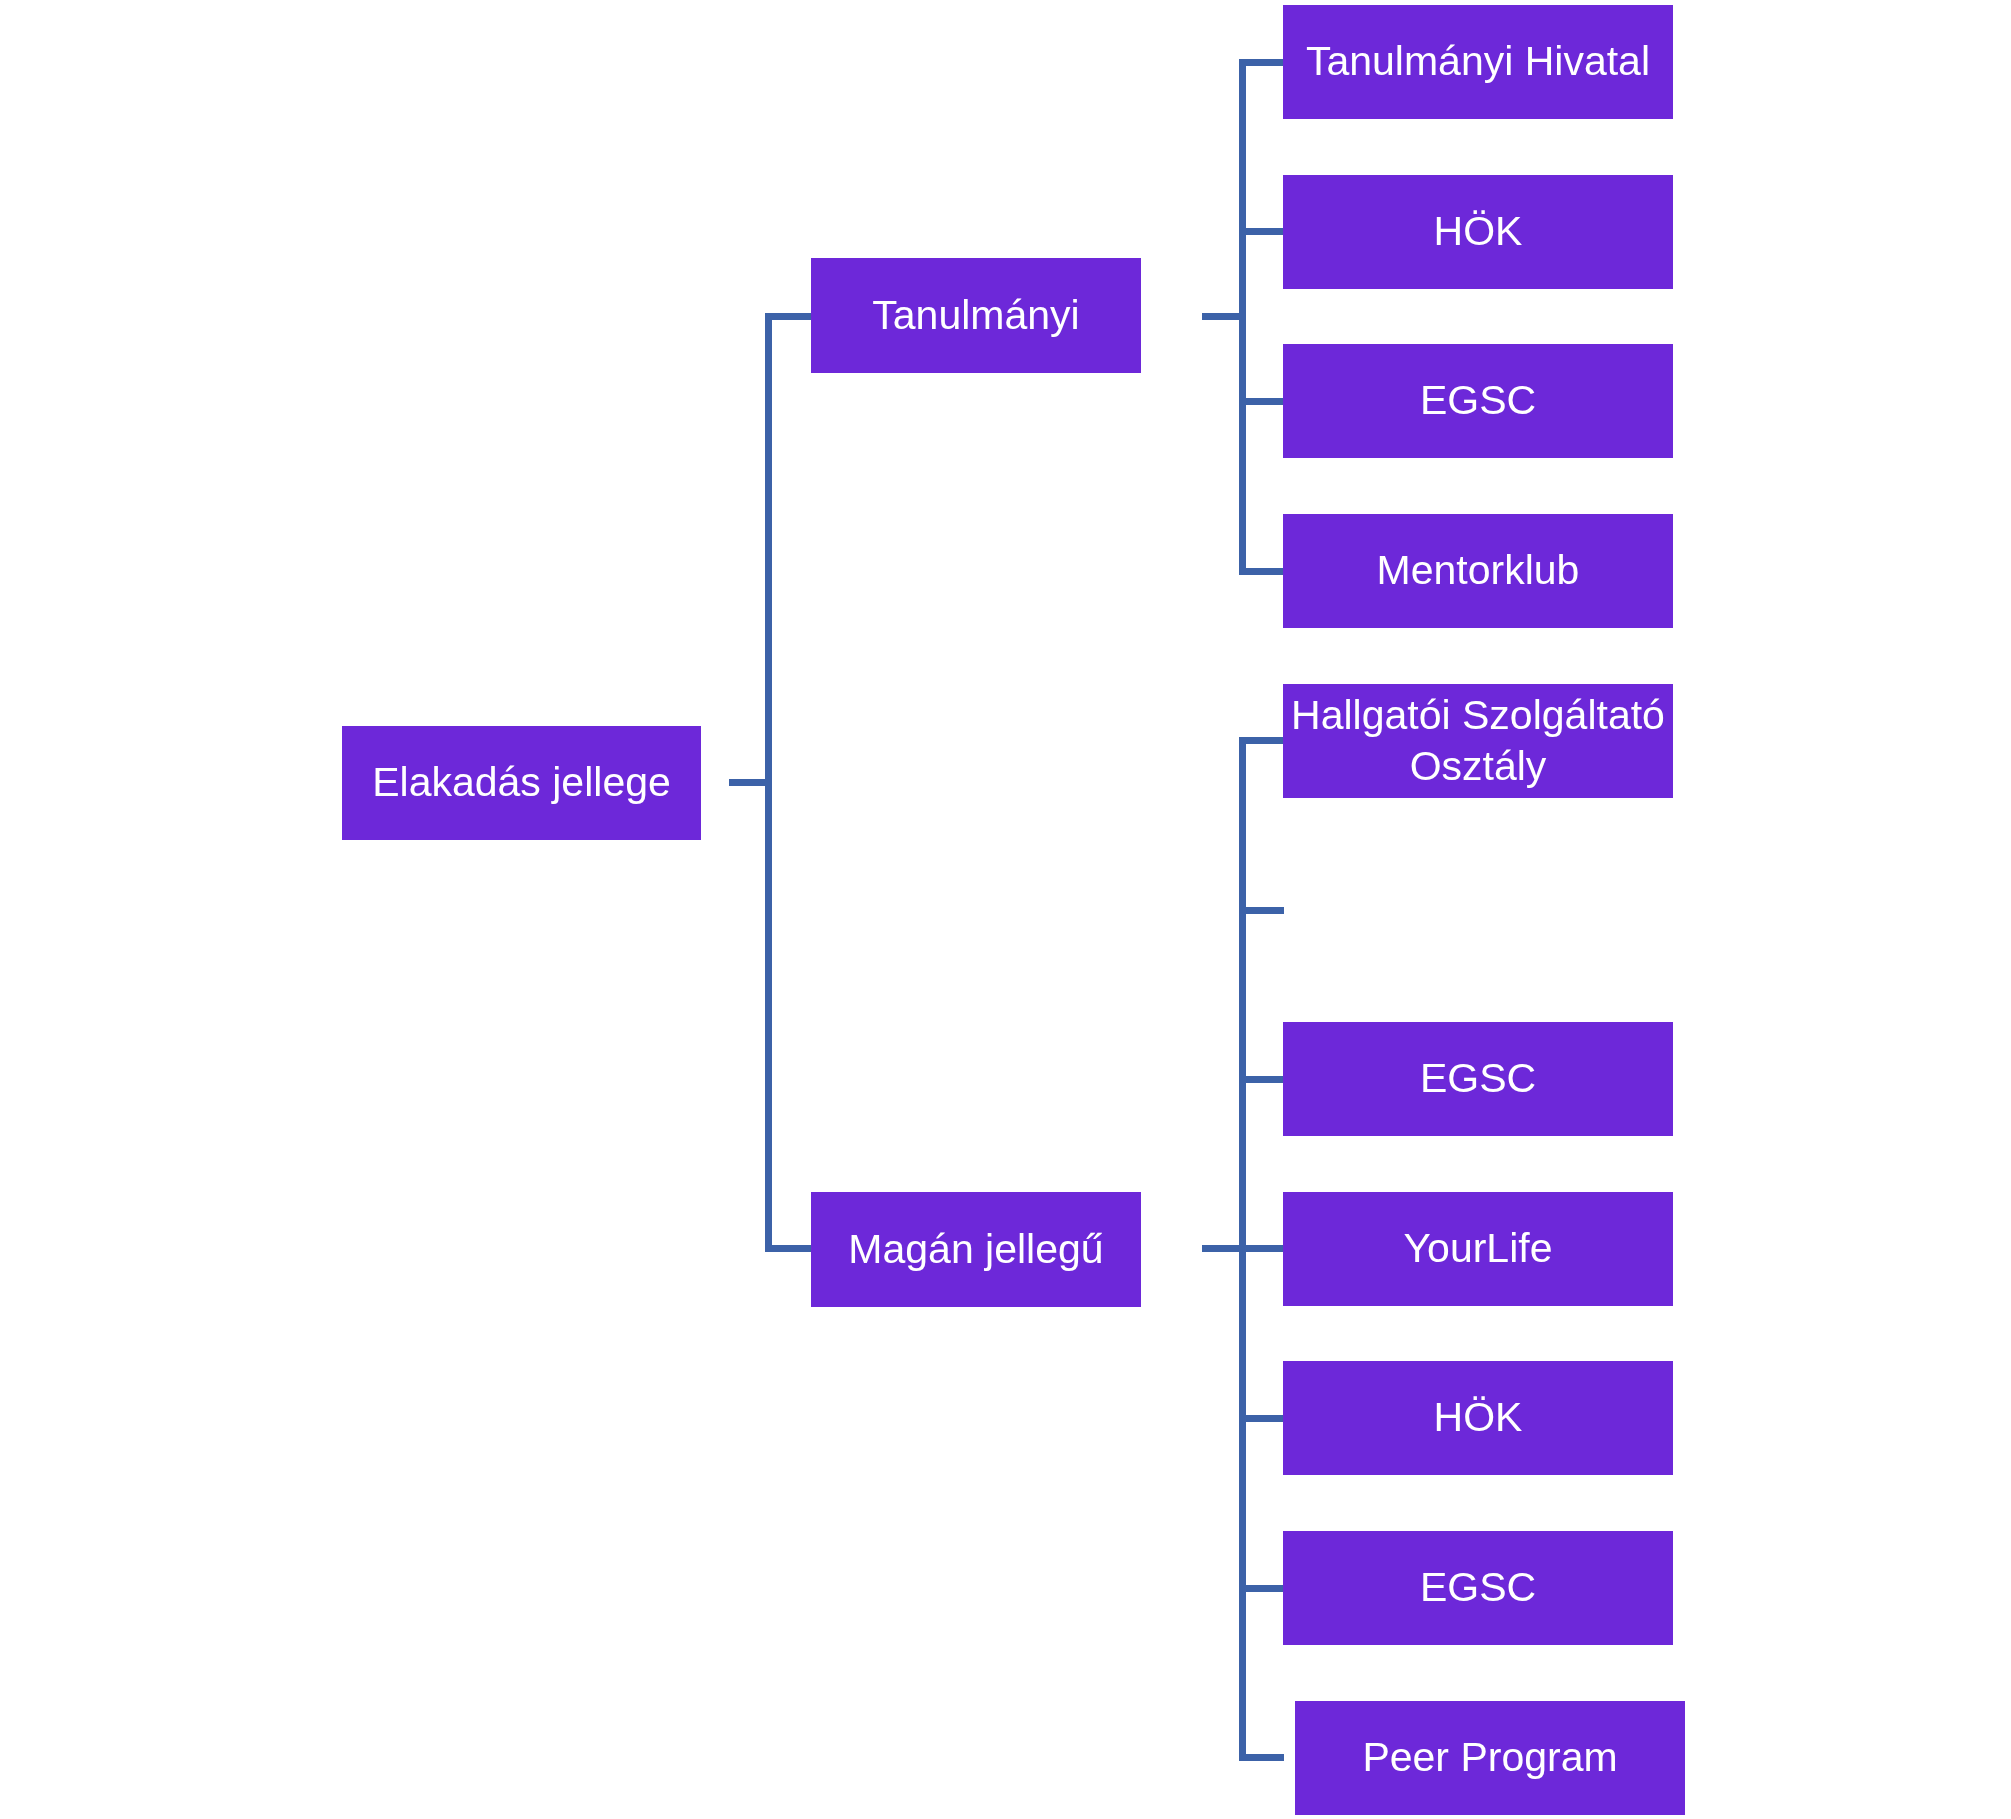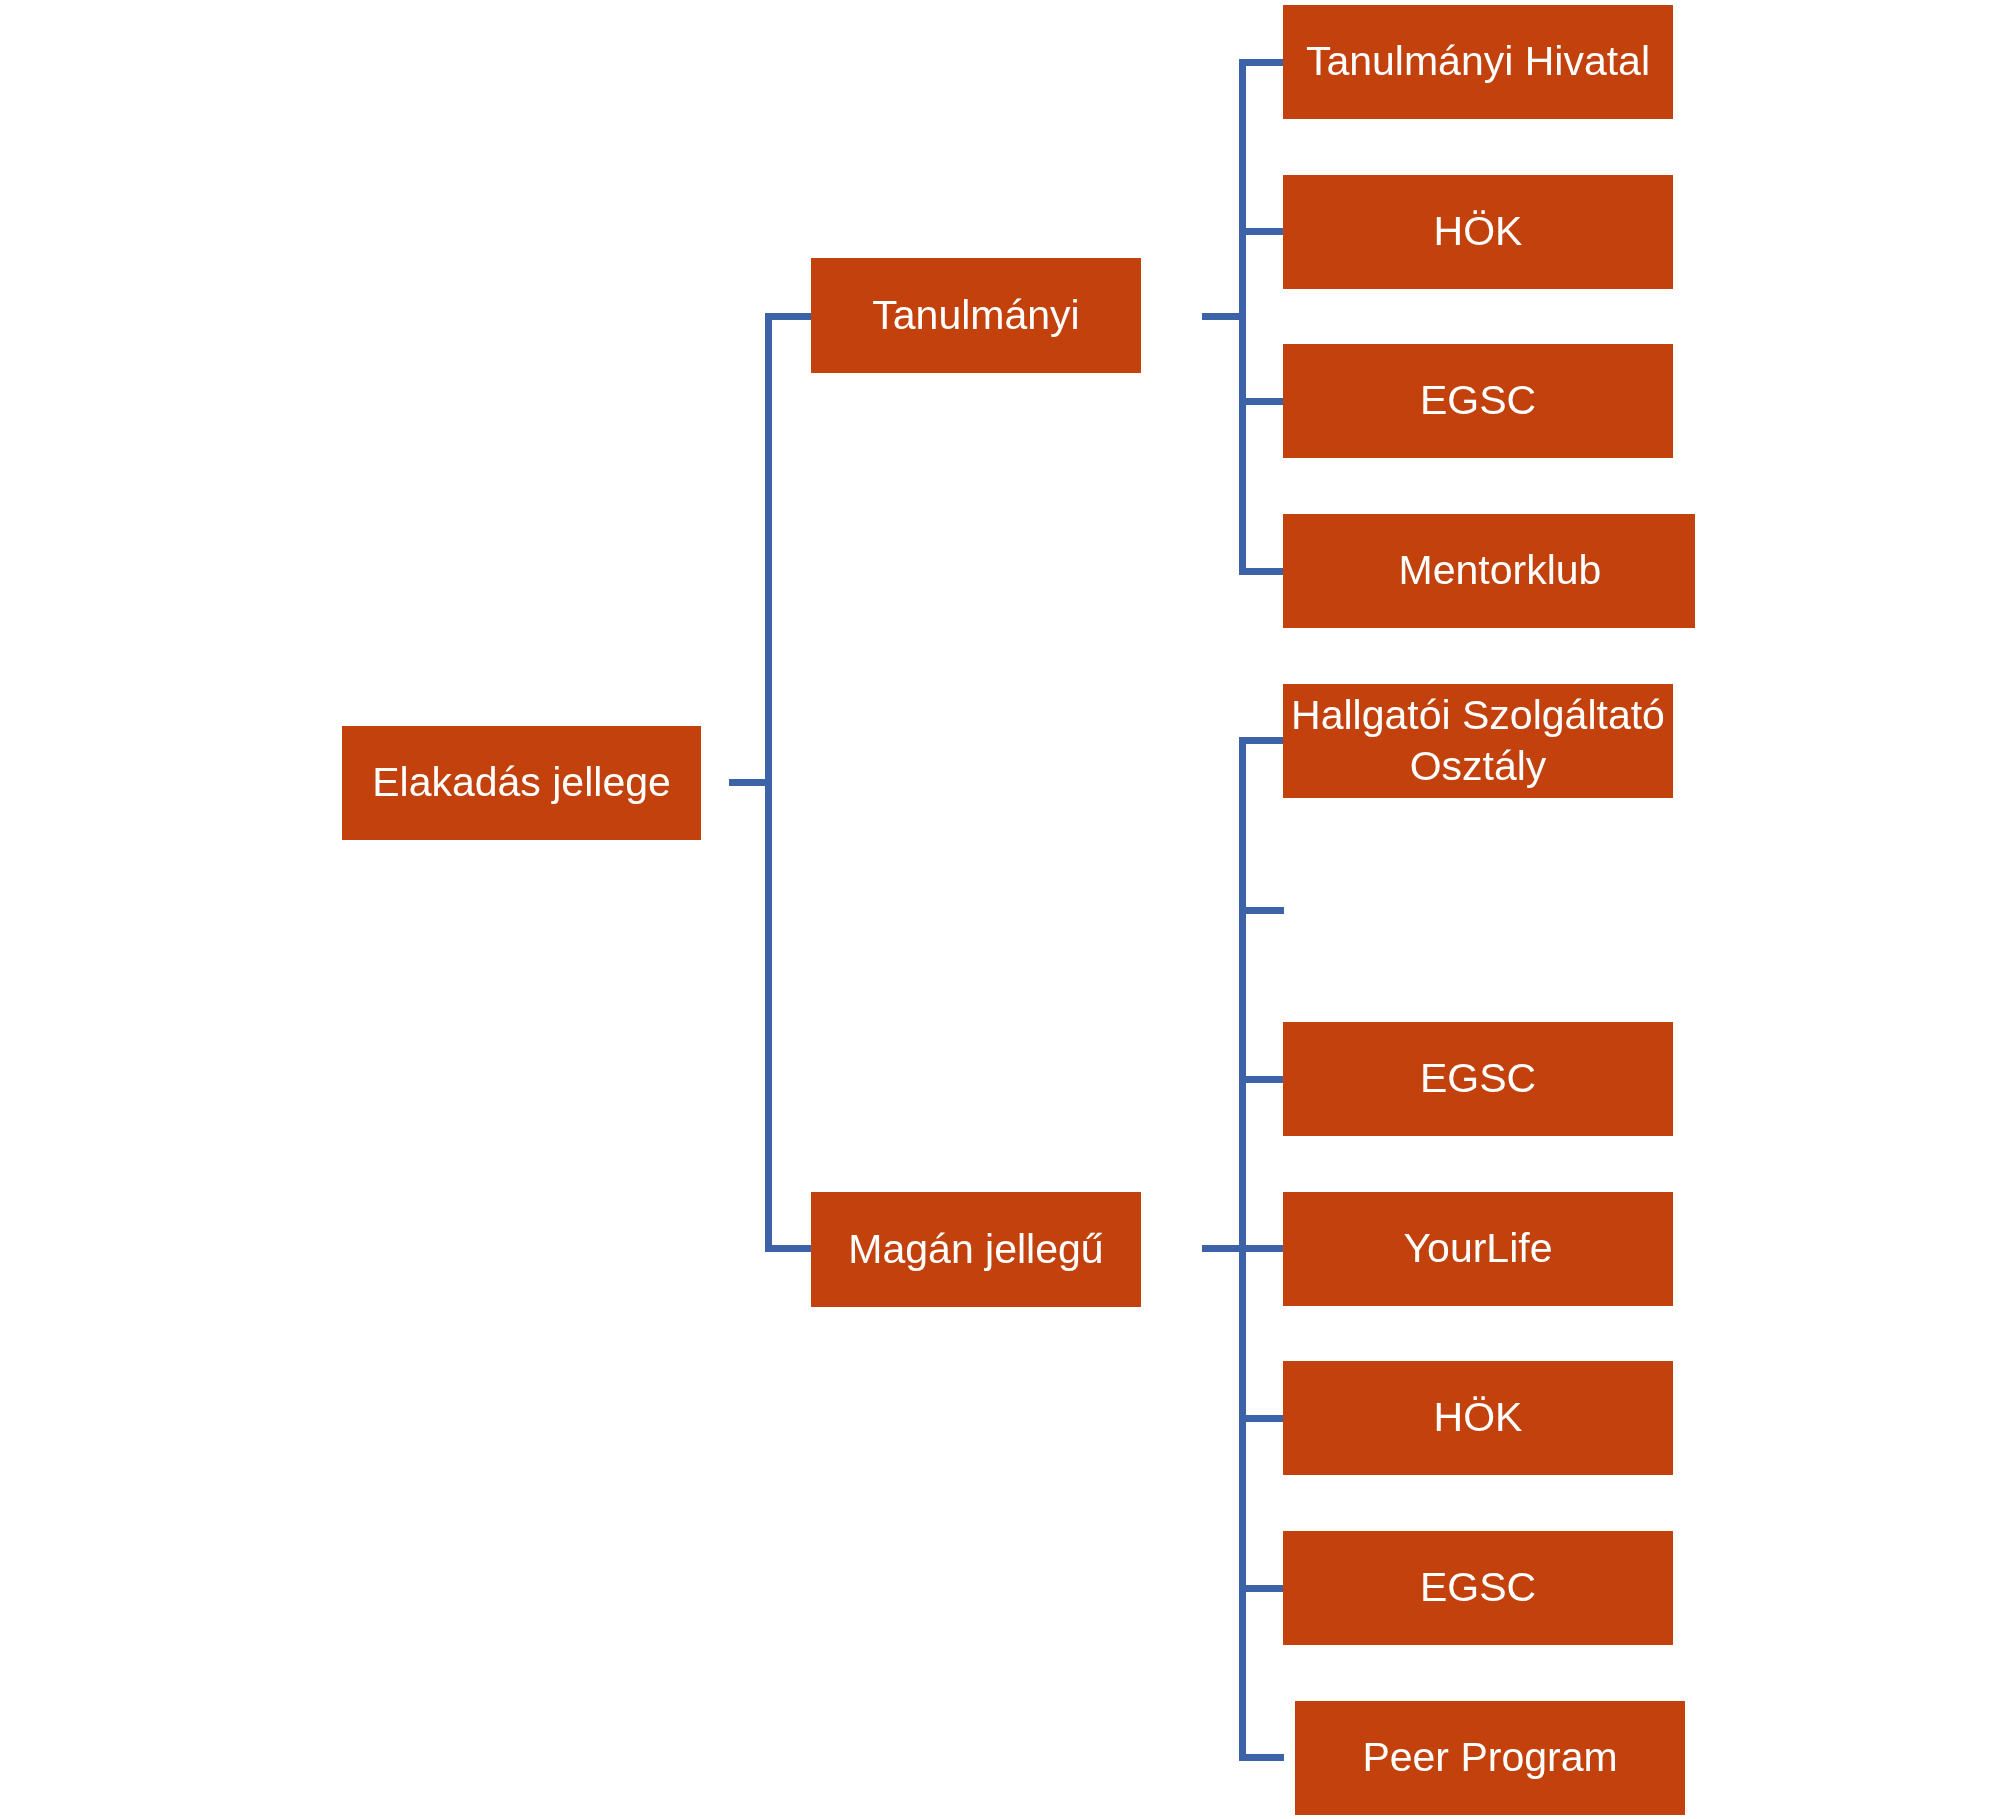--- a/index.html
+++ b/index.html
@@ -10,21 +10,21 @@
   .canvas {
     position: relative;
     width: 2012px;
     height: 1820px;
     background: #FFFFFF;
     overflow: hidden;
     font-family: "Liberation Sans", sans-serif;
   }
   .node {
     position: absolute;
-    background: #c2410c;
+    background: #6d28d9;
     color: #FFFFFF;
     display: flex;
     align-items: center;
     justify-content: center;
     text-align: center;
     font-size: 41px;
     line-height: 1.25;
     overflow: visible;
     white-space: normal;
   }
@@ -66,21 +66,21 @@
   <div class="connector h" style="left:1239px; top:1754px; width:45px;"></div>
 
   <div class="node root-node single">Elakadás jellege</div>
 
   <div class="node branch-node single" style="top:258px;">Tanulmányi</div>
   <div class="node branch-node single" style="top:1192px;">Magán jellegű</div>
 
   <div class="node child-node single" style="top:4.9px;">Tanulmányi Hivatal</div>
   <div class="node child-node single" style="top:175px;">HÖK</div>
   <div class="node child-node single" style="top:344px;">EGSC</div>
-  <div class="node child-node single" style="top:514px;padding-left:22px;">Mentorklub</div>
+  <div class="node child-node single" style="top:514px;">Mentorklub</div>
 
   <div class="node child-node" style="top:684px;text-align:center;">Hallgatói Szolgáltató Osztály</div>
   <div class="node child-node single" style="top:1022px;">EGSC</div>
   <div class="node child-node single" style="top:1192px;">YourLife</div>
   <div class="node child-node single" style="top:1361px;">HÖK</div>
   <div class="node child-node single" style="top:1531px;">EGSC</div>
   <div class="node child-node single" style="top:1701px;margin-left:12px;">Peer Program</div>
 
 </div>
 

